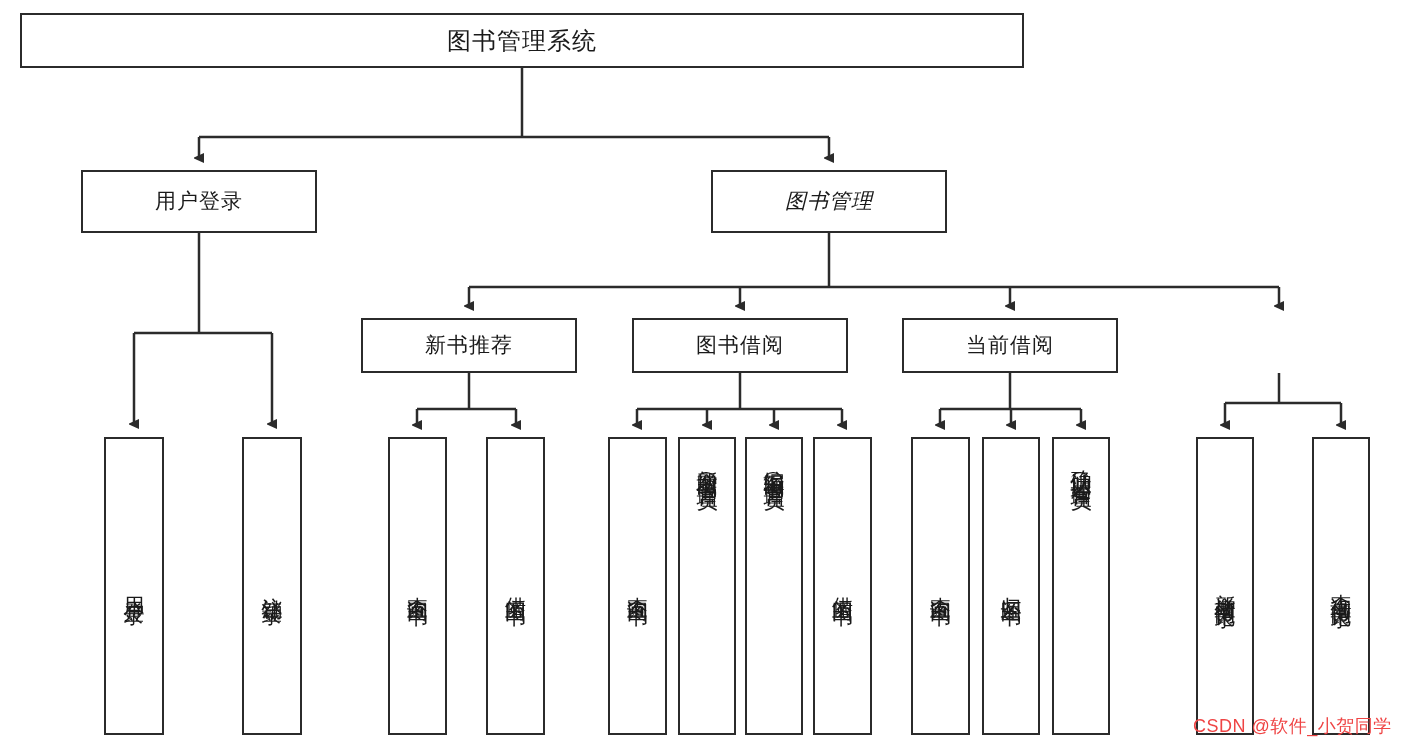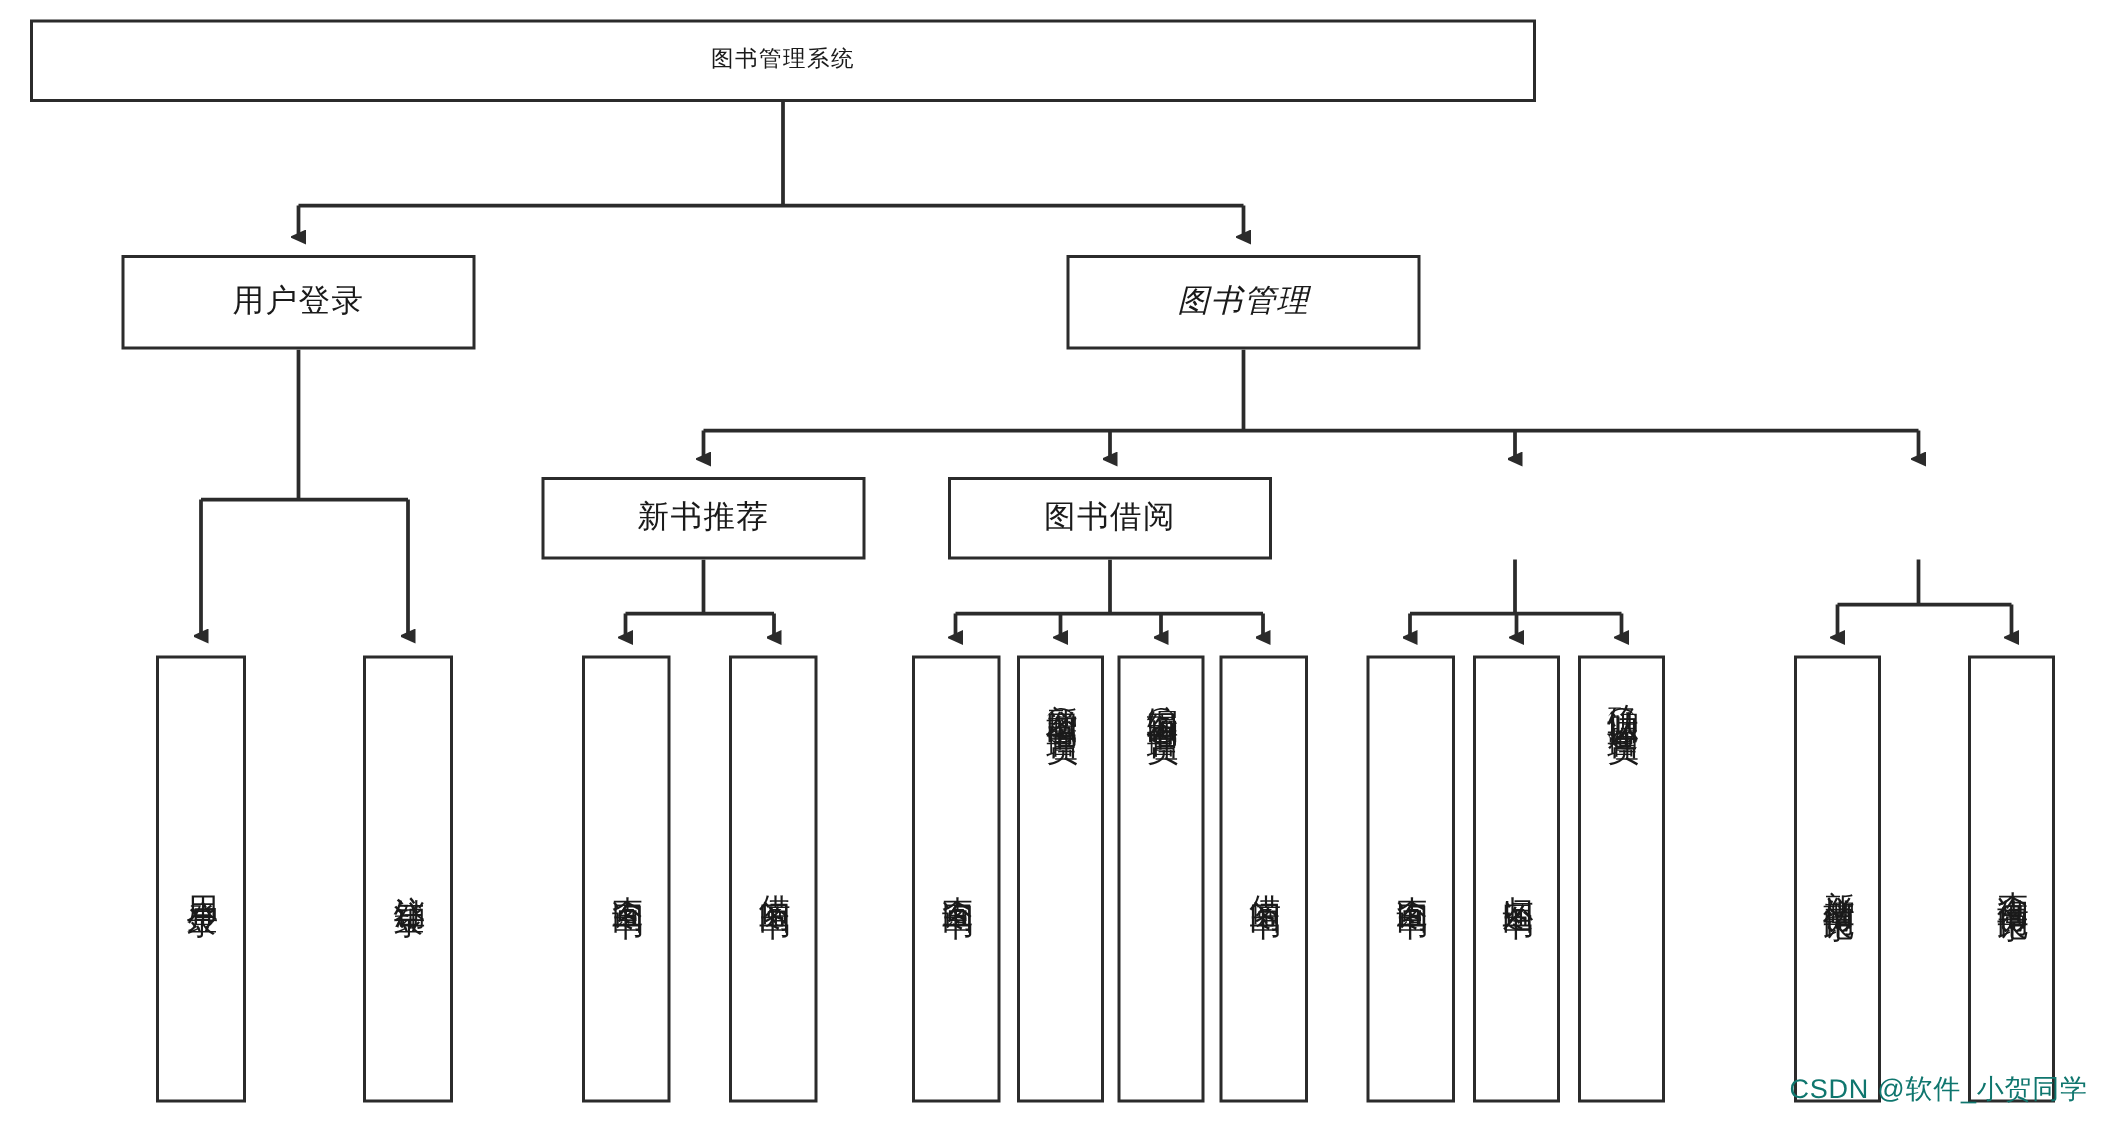--- a/index.html
+++ b/index.html
@@ -39,21 +39,21 @@
     display: block;
     text-align: center;
     line-height: 1.25;
   }
   .node.horizontal .label {
     font-size: 21px;
     letter-spacing: 1px;
     white-space: nowrap;
   }
   .node.root .label {
-    font-size: 15px;
+    font-size: 24px;
     letter-spacing: 1px;
   }
   .node.vertical {
     align-items: flex-start;
     justify-content: center;
     padding-top: 14px;
   }
   .node.vertical .label {
     writing-mode: vertical-rl;
     text-orientation: upright;
@@ -62,21 +62,21 @@
     line-height: 1.15;
     white-space: nowrap;
   }
   .node.vertical.mid {
     align-items: center;
     padding-top: 0;
   }
   .watermark {
     position: absolute;
     font-size: 18px;
-    color: #0f766e;
+    color: #ef4444;
     white-space: nowrap;
     letter-spacing: 0.5px;
   }
 </style>
 </head>
 <body>
 
 <div id="canvas">
 
   <svg class="connectors" viewBox="0 0 1405 747">
@@ -139,20 +139,23 @@
   <div class="node horizontal" style="left:711px; top:170px; width:236px; height:63px;font-style:italic;">
     <span class="label">图书管理</span>
   </div>
 
   <div class="node horizontal" style="left:632px; top:318px; width:216px; height:55px;">
     <span class="label">图书借阅</span>
   </div>
   <div class="node horizontal" style="left:361px; top:318px; width:216px; height:55px;">
     <span class="label">新书推荐</span>
   </div>
+  <div class="node horizontal" style="left:902px; top:318px; width:216px; height:55px;">
+    <span class="label">当前借阅</span>
+  </div>
 
   <div class="node vertical mid" style="left:104px; top:437px; width:60px; height:298px;">
     <span class="label">用户登录</span>
   </div>
   <div class="node vertical mid" style="left:242px; top:437px; width:60px; height:298px;">
     <span class="label">注销登录</span>
   </div>
 
   <div class="node vertical mid" style="left:388px; top:437px; width:59px; height:298px;">
     <span class="label">查询图书</span>

